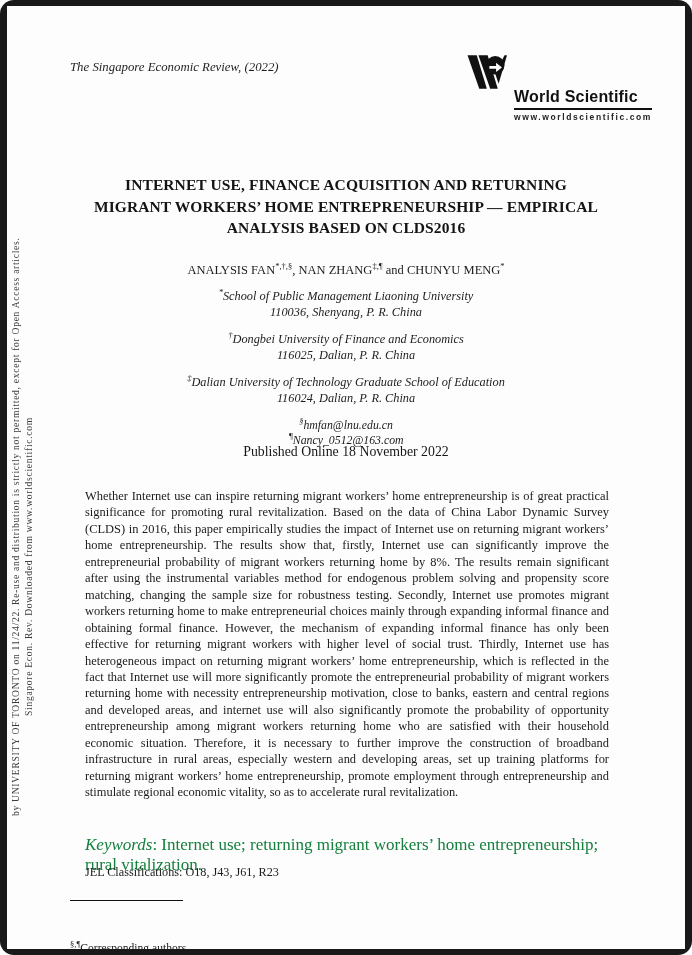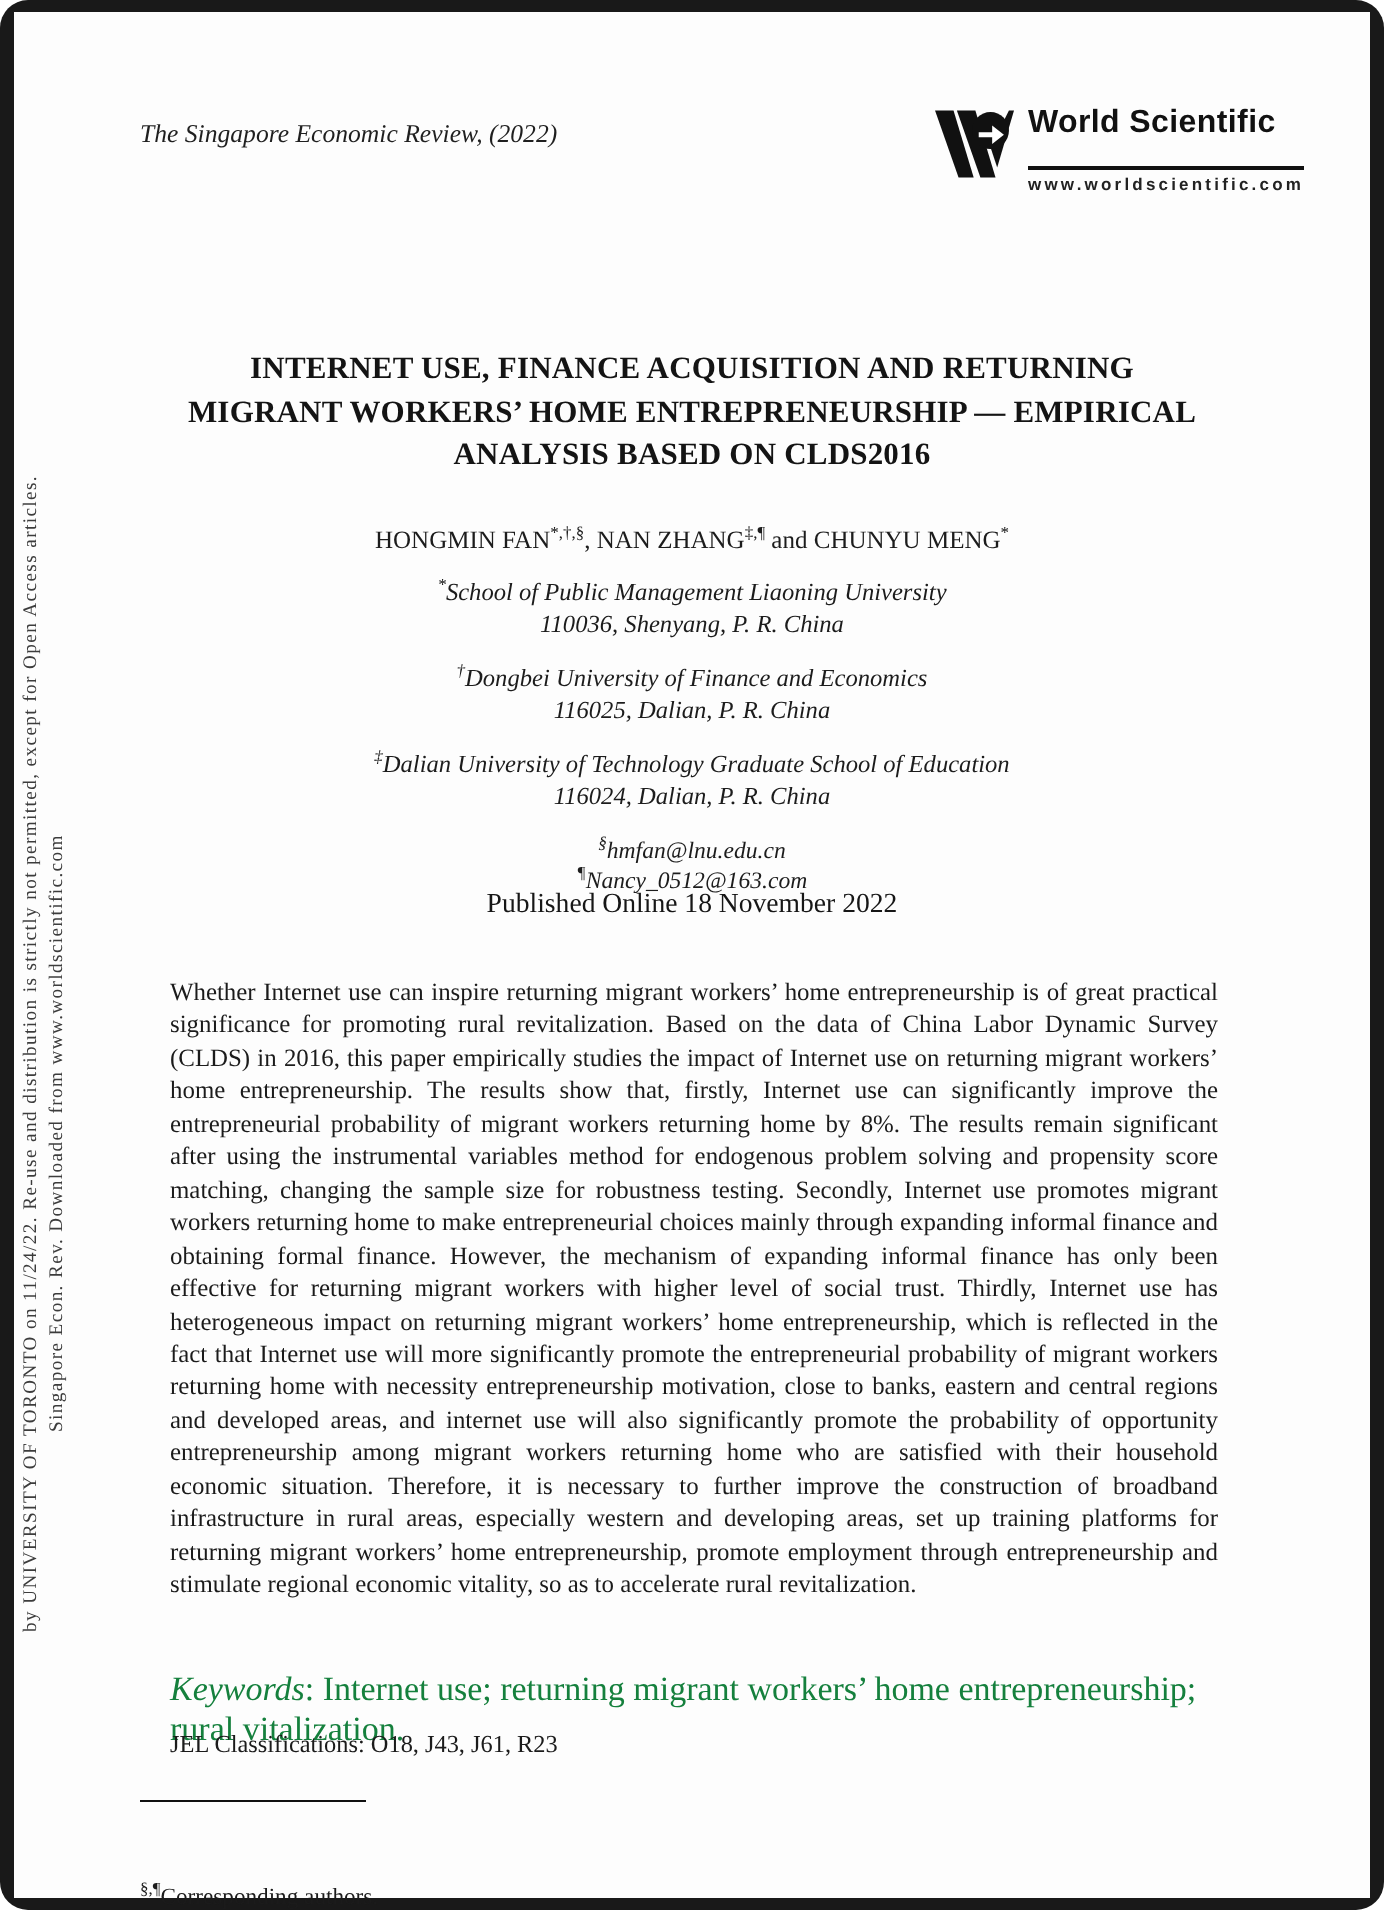--- a/index.html
+++ b/index.html
@@ -10,21 +10,21 @@
 
   
   .pub-info{position:absolute;left:63px;top:53px;font-size:12.8px;line-height:17.5px;color:#1f1f1f;font-style:italic;}
   .doi-link{color:#b84bb8;text-decoration:none;}
 
   
   .logo{position:absolute;left:458px;top:47px;display:flex;align-items:flex-start;gap:7px;}
   .logo-mark{flex:0 0 auto;}
   .logo-text{display:flex;flex-direction:column;}
   .logo-name{font-family:"Liberation Sans","DejaVu Sans",sans-serif;font-weight:bold;font-size:16px;color:#111;
-             border-bottom:2px solid #111;padding-bottom:12px;letter-spacing:0.2px;}
+             border-bottom:2px solid #111;padding-bottom:2px;letter-spacing:0.2px;margin-top:35px;}
   .logo-url{font-family:"Liberation Sans","DejaVu Sans",sans-serif;font-size:8.5px;font-weight:bold;
             letter-spacing:1.6px;color:#222;margin-top:2px;}
 
   
   .title{position:absolute;left:0;right:0;top:168px;margin:0 auto;width:512px;text-align:center;
          font-weight:bold;font-size:15.5px;line-height:21.5px;color:#141414;letter-spacing:0.1px;}
   .authors{position:absolute;left:0;right:0;top:257px;text-align:center;font-size:12.5px;color:#1c1c1c;}
   .authors sup, .aff sup, .email sup, .footnote sup{font-size:8.5px;vertical-align:super;line-height:0;}
 
   .affiliations{position:absolute;left:0;right:0;top:283px;text-align:center;font-style:italic;
@@ -77,21 +77,21 @@
       </svg>
       <div class="logo-text">
         <div class="logo-name">World Scientific</div>
         <div class="logo-url">www.worldscientific.com</div>
       </div>
     </div>
 
     <h1 class="title">INTERNET USE, FINANCE ACQUISITION AND RETURNING MIGRANT WORKERS’ HOME ENTREPRENEURSHIP — EMPIRICAL ANALYSIS BASED ON CLDS2016</h1>
 
     <div class="authors">
-      <span>HONGMIN FAN</span><sup>*,†,§</sup><span>, </span><span>NAN ZHANG</span><sup>‡,¶</sup><span> and </span><span>CHUNYU MENG</span><sup>*</sup>
+      <span>ANALYSIS FAN</span><sup>*,†,§</sup><span>, </span><span>NAN ZHANG</span><sup>‡,¶</sup><span> and </span><span>CHUNYU MENG</span><sup>*</sup>
     </div>
 
     <div class="affiliations">
       <div class="aff">
         <div><sup>*</sup><span>School of Public Management Liaoning University</span></div>
         <div>110036, Shenyang, P. R. China</div>
       </div>
       <div class="aff">
         <div><sup>†</sup><span>Dongbei University of Finance and Economics</span></div>
         <div>116025, Dalian, P. R. China</div>

